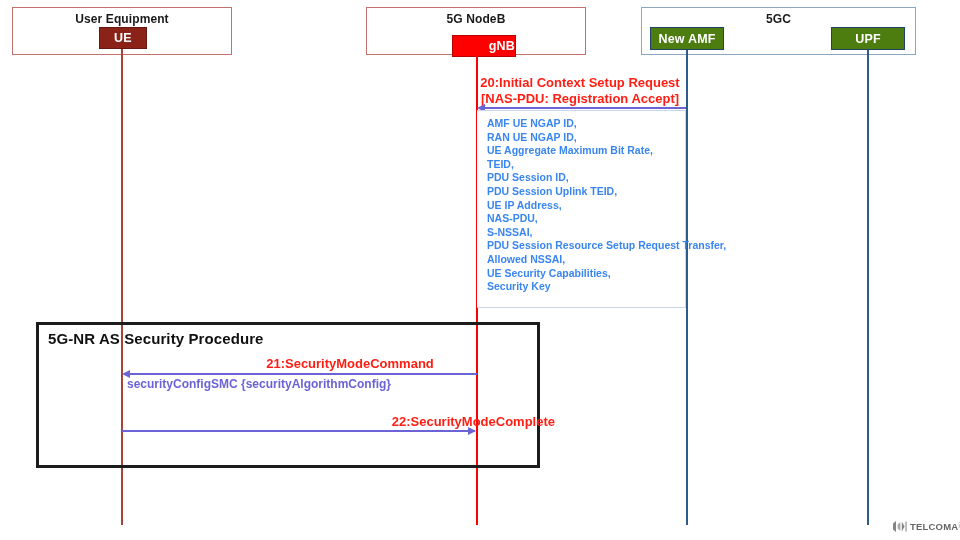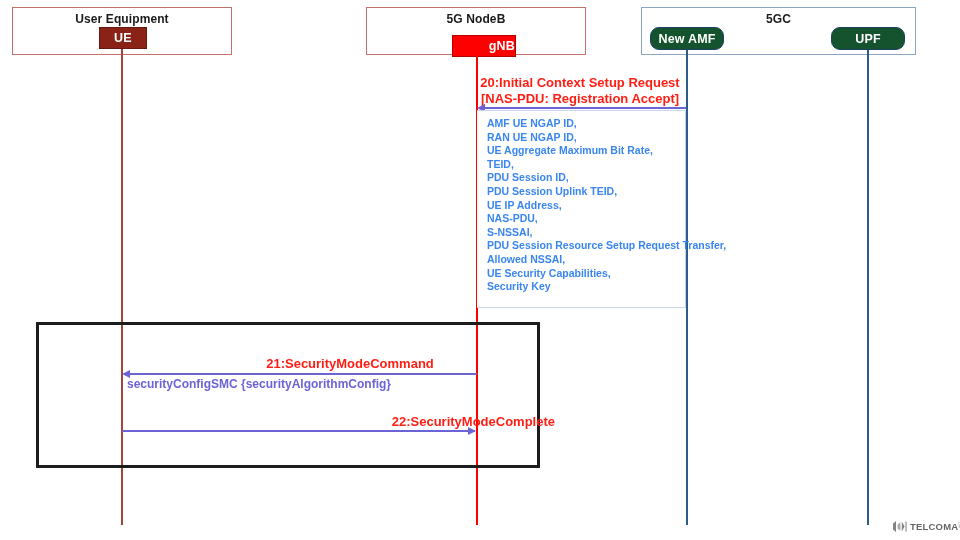--- a/index.html
+++ b/index.html
@@ -40,21 +40,21 @@
     justify-content: center;
     color: #ffffff;
     font-size: 12.5px;
     font-weight: bold;
     letter-spacing: 0.2px;
     border: 1px solid rgba(0,0,0,0.28);
   }
   .actor.ue  { background: #8b2218; }
   .actor.gnb { background: #fe0000; }
   .actor.amf,
-  .actor.upf { background: #14532d; border-color: #1f4166; border-radius: 9px; }
+  .actor.upf { background: #4d7c0f; border-color: #1f4166; }
 
   
   .lifeline {
     position: absolute;
     width: 2px;
   }
   .lifeline.ue  { background: #a6443c; }
   .lifeline.gnb { background: #fe0000; }
   .lifeline.amf,
   .lifeline.upf { background: #2e5c8a; }
@@ -199,20 +199,21 @@
     <span class="param">UE IP Address,</span>
     <span class="param">NAS-PDU,</span>
     <span class="param">S-NSSAI,</span>
     <span class="param">PDU Session Resource Setup Request Transfer,</span>
     <span class="param">Allowed NSSAI,</span>
     <span class="param">UE Security Capabilities,</span>
     <span class="param">Security Key</span>
   </div>
 
   <div class="frame" style="left:36px; top:322px; width:504px; height:146px;"></div>
+  <div class="frame-title" style="left:48px; top:330px;">5G-NR AS Security Procedure</div>
 
   <div class="msg-label" style="left:145px; top:356px; width:410px; text-align:center;">21:SecurityModeCommand</div>
 
   <div class="msg-line" style="left:124px; top:373px; width:353px;"></div>
   <div class="arrowhead left" style="left:122px; top:369.5px;"></div>
 
   <div class="msg-sublabel" style="left:127px; top:377px;">securityConfigSMC {securityAlgorithmConfig}</div>
 
   <div class="msg-label" style="left:145px; top:414px; width:410px; text-align:right;">22:SecurityModeComplete</div>
 

